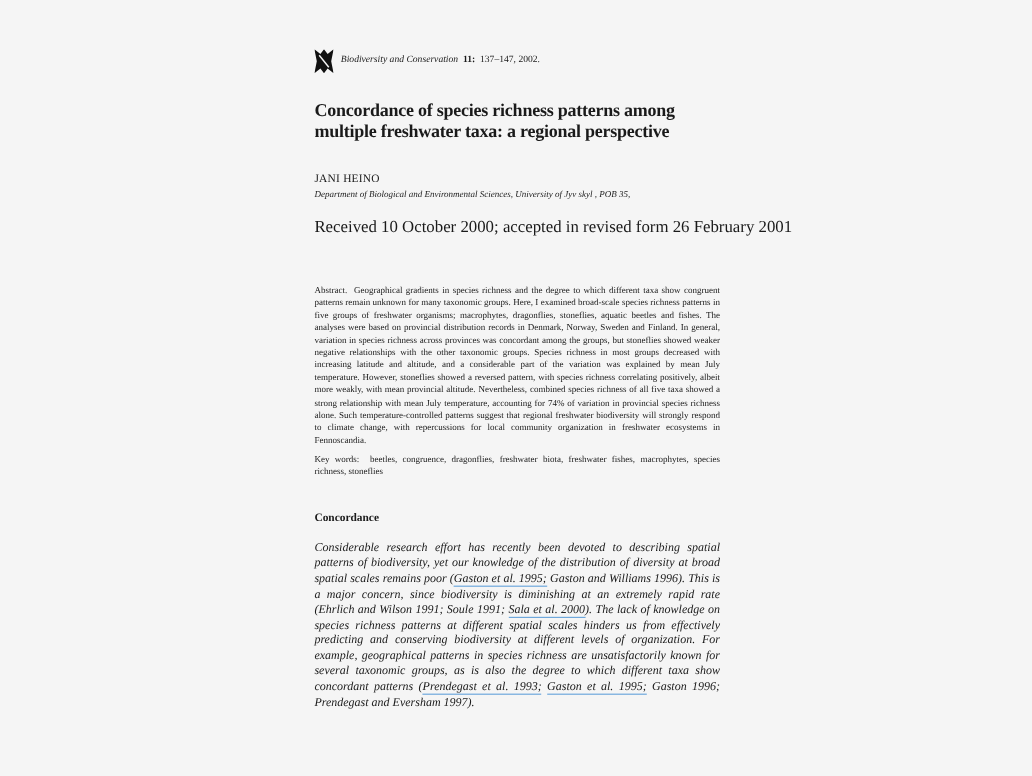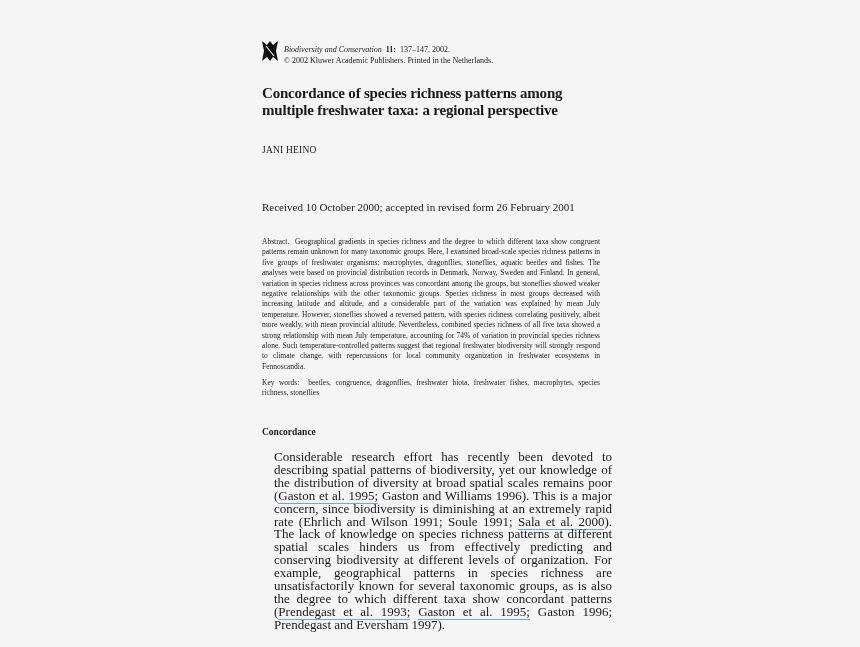--- a/index.html
+++ b/index.html
@@ -70,22 +70,22 @@
       left: 0;
       top: 157px;
       width: 338px;
       font-size: 7.5px;
       line-height: 10.5px;
       font-style: italic;
     }
     .received {
       position: absolute;
       left: 0;
-      top: 202px;
-      font-size: 11px;
+      top: 184px;
+      font-size: 14px;
       line-height: 11px;
       white-space: nowrap;
     }
     .abstract {
       position: absolute;
       left: 0;
       top: 237px;
       width: 338px;
       font-size: 7.5px;
       line-height: 10.4px;
@@ -107,26 +107,27 @@
       position: absolute;
       left: 0;
       top: 426px;
       font-size: 9.5px;
       font-weight: bold;
       margin: 0;
       line-height: 12px;
     }
     .body-text {
       position: absolute;
-      left: 12px;
+      left: 0;
       top: 451px;
       width: 338px;
-      font-size: 13px;
+      font-size: 10px;
       line-height: 12.9px;
       text-align: justify;
+      font-style: italic;
     }
     .body-text p {
       margin: 0;
     }
     .body-text p.indent {
       text-indent: 12px;
     }
     .cite {
       color: #1a1a1a;
       text-decoration: none;
@@ -143,29 +144,29 @@
     <svg class="logo" viewBox="0 0 16 20">
       <path d="M0 0 L5 4 L8 0 L11 4 L16 0 L14 10 L16 20 L11 16 L8 20 L5 16 L0 20 L2 10 Z" fill="#111"></path>
       <path d="M4 5 L12 15" stroke="#f5f5f5" stroke-width="1.2"></path>
     </svg>
     <div class="journal-lines">
       <div>
         <i>Biodiversity and Conservation</i>&nbsp;
         <b>11:</b>&nbsp;
         <span>137–147, 2002.</span>
       </div>
-      <div>© 2002 Kluwer Academic Publishers.  Printed in the Netherlands.</div>
     </div>
   </div>
 
   <h1 class="title">Concordance of species richness patterns among multiple freshwater taxa: a regional perspective</h1>
 
   <div class="author">JANI HEINO</div>
 
   <div class="affiliation">
+    <div>Department of Biological and Environmental Sciences, University of Jyv  skyl  , POB 35,</div>
   </div>
 
   <div class="received">Received 10 October 2000; accepted in revised form 26 February 2001</div>
 
   <p class="abstract">
     <span class="abstract-label">Abstract.</span>&nbsp;
     <span>Geographical gradients in species richness and the degree to which different taxa show congruent patterns remain unknown for many taxonomic groups. Here, I examined broad-scale species richness patterns in five groups of freshwater organisms; macrophytes, dragonflies, stoneflies, aquatic beetles and fishes. The analyses were based on provincial distribution records in Denmark, Norway, Sweden and Finland. In general, variation in species richness across provinces was concordant among the groups, but stoneflies showed weaker negative relationships with the other taxonomic groups. Species richness in most groups decreased with increasing latitude and altitude, and a considerable part of the variation was explained by mean July temperature. However, stoneflies showed a reversed pattern, with species richness correlating positively, albeit more weakly, with mean provincial altitude. Nevertheless, combined species richness of all five taxa showed a strong relationship with mean July temperature, accounting for 74% of variation in provincial species richness alone. Such temperature-controlled patterns suggest that regional freshwater biodiversity will strongly respond to climate change, with repercussions for local community organization in freshwater ecosystems in Fennoscandia.</span>
   </p>
 
   <p class="keywords">

